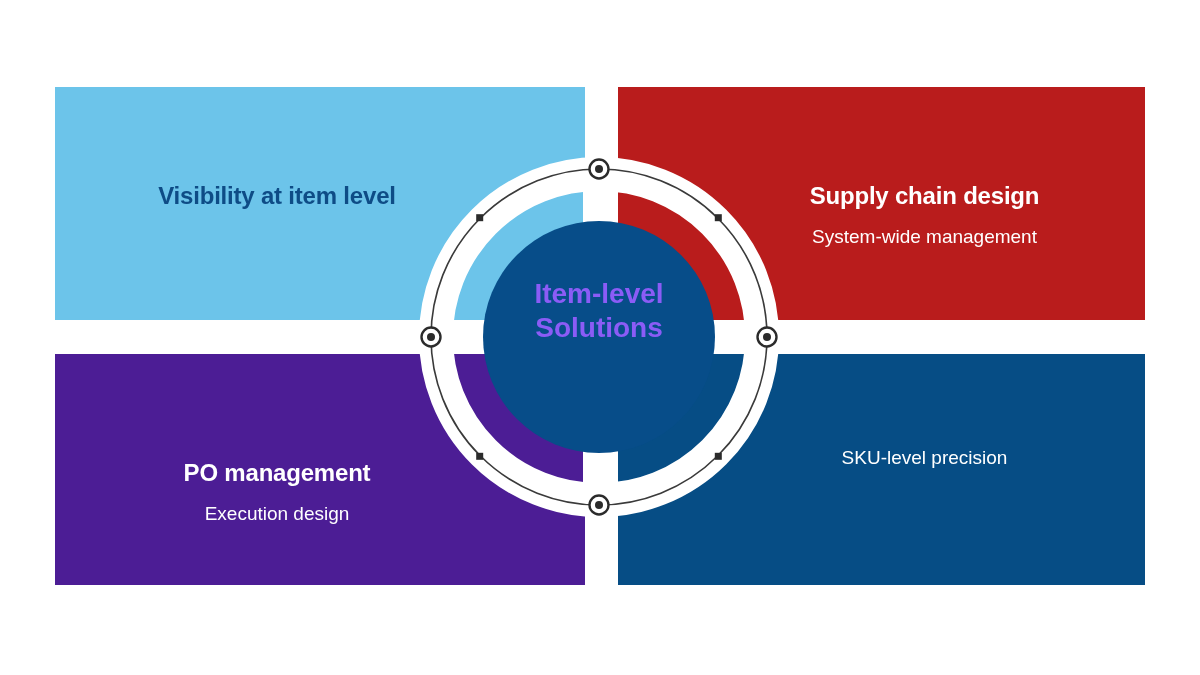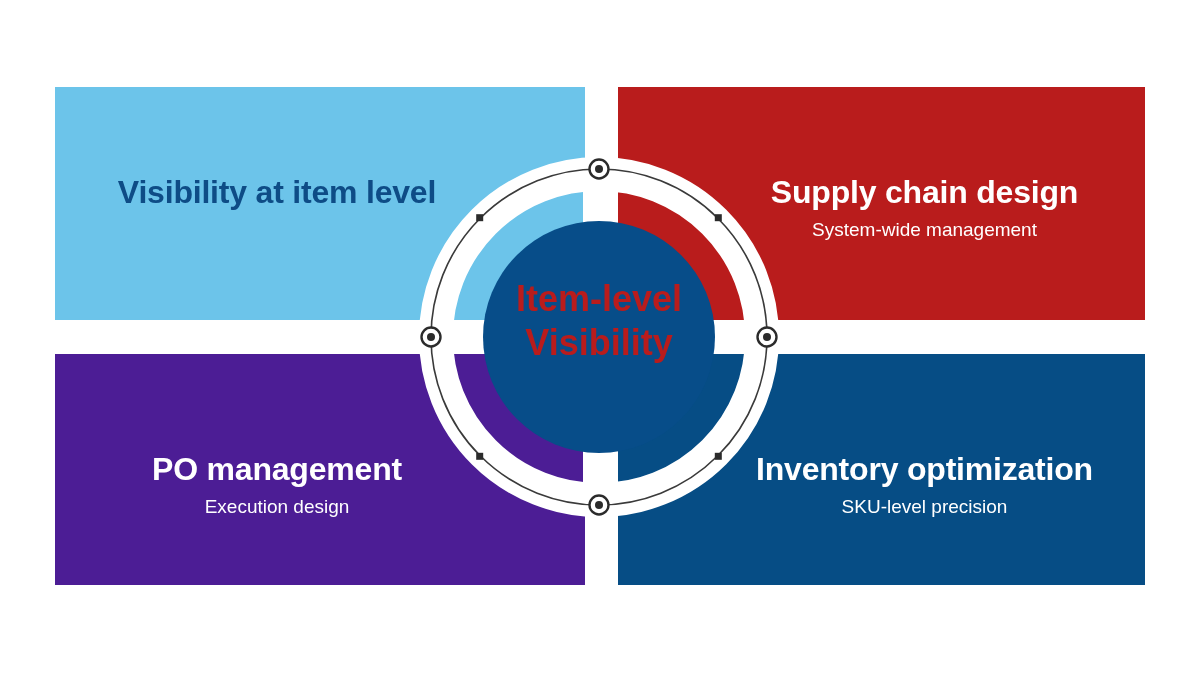--- a/index.html
+++ b/index.html
@@ -25,24 +25,24 @@
     box-sizing: border-box;
   }
   .panel .panel-text {
     position: absolute;
     left: 0;
     right: 0;
     text-align: center;
   }
   .panel-title {
     font-weight: bold;
-    font-size: 32px;
+    font-size: 24px;
     line-height: 1.12;
     letter-spacing: -0.2px;
-    margin: 8px;
+    margin: 16px;
     white-space: nowrap;
   }
   .panel-sub {
     font-size: 19px;
     line-height: 1.2;
     margin: 3px 0 0 0;
     white-space: nowrap;
   }
 
   #panel-tl {
@@ -91,23 +91,23 @@
     width: 400px;
     height: 400px;
     overflow: visible;
   }
   #hub-label {
     position: absolute;
     left: -116px;
     top: -60px;
     width: 232px;
     text-align: center;
-    color: #b91c1c;
+    color: #8b5cf6;
     font-weight: bold;
-    font-size: 36px;
+    font-size: 28px;
     line-height: 1.22;
     pointer-events: none;
   }
   #hub-label .hub-line { display: block; white-space: nowrap; }
 </style>
 </head>
 <body>
 
 <div id="stage">
 
@@ -126,21 +126,20 @@
 
   <div class="panel" id="panel-bl">
     <div class="panel-text">
       <p class="panel-title">PO management</p>
       <p class="panel-sub">Execution design</p>
     </div>
   </div>
 
   <div class="panel" id="panel-br">
     <div class="panel-text">
-      <p class="panel-title">Inventory optimization</p>
       <p class="panel-sub">SKU-level precision</p>
     </div>
   </div>
 
   <div id="hub">
     <svg id="hub-svg" viewBox="-200 -200 400 400">
 
       <circle cx="0" cy="0" r="163" fill="none" stroke="#ffffff" stroke-width="34"></circle>
 
       <g>
@@ -174,17 +173,17 @@
 
         <rect x="-122.8" y="-122.8" width="7" height="7" fill="#2B2B2B"></rect>
         <rect x="115.8" y="-122.8" width="7" height="7" fill="#2B2B2B"></rect>
         <rect x="-122.8" y="115.8" width="7" height="7" fill="#2B2B2B"></rect>
         <rect x="115.8" y="115.8" width="7" height="7" fill="#2B2B2B"></rect>
       </g>
     </svg>
 
     <div id="hub-label">
       <span class="hub-line">Item-level</span>
-      <span class="hub-line">Visibility</span>
+      <span class="hub-line">Solutions</span>
     </div>
   </div>
 
 </div>
 
 </body></html>

